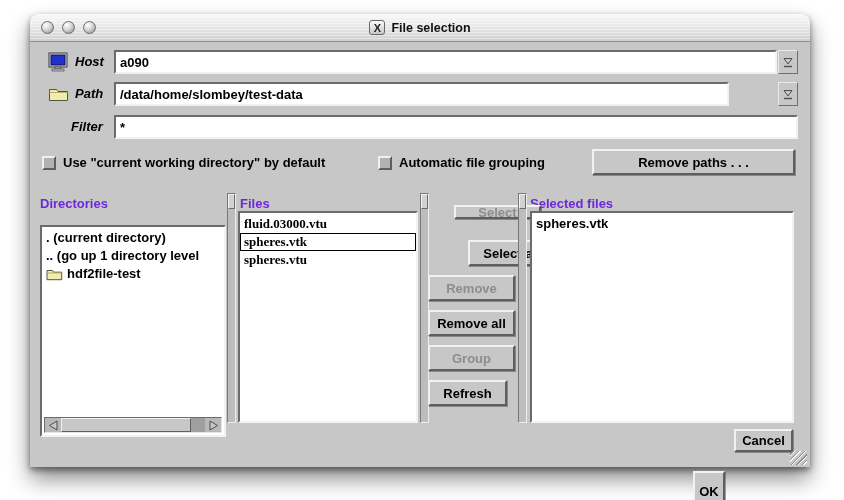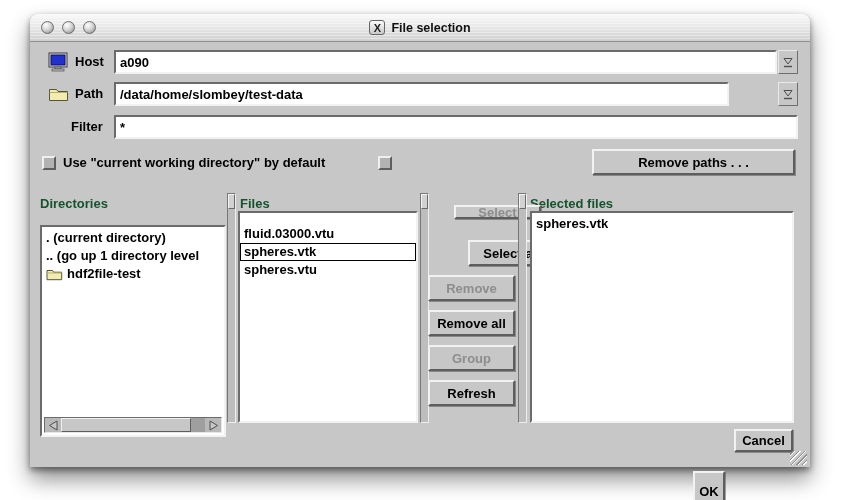--- a/index.html
+++ b/index.html
@@ -38,21 +38,21 @@
   }
   .xicon{
     width:16px;height:15px;border:1px solid #666;border-radius:3px;
     background:linear-gradient(#fbfbfb,#c9c9c9);
     display:flex;align-items:center;justify-content:center;
     font-size:11px;font-weight:bold;color:#222;box-sizing:border-box;
   }
   
   .sunken{border:2px solid;border-color:#6b6b6b #f2f2f2 #f2f2f2 #6b6b6b;background:#fff;box-sizing:border-box;}
   
-  .flabel{position:absolute;font-size:13px;font-weight:bold;color:#000;line-height:24px;}
+  .flabel{position:absolute;font-size:13px;font-weight:bold;color:#000;line-height:24px;font-style:italic;}
   .field{position:absolute;height:36px;display:flex;}
   .field .inputwrap{flex:1;height:24px;}
   .field input{
     width:100%;height:100%;border:none;outline:none;background:#fff;
     font-family:"Liberation Sans",sans-serif;font-size:13px;font-weight:bold;color:#000;
     padding:0 2px 0 4px;box-sizing:border-box;
   }
   .combo-arrow{
     width:20px;height:24px;margin-left:1px;background:#c7c7c7;
     border:1px solid;border-color:#e9e9e9 #6f6f6f #6f6f6f #e9e9e9;box-sizing:border-box;
@@ -67,21 +67,21 @@
   .mbtn{
     position:absolute;background:#c7c7c7;
     border:2px solid;border-color:#f2f2f2 #5e5e5e #5e5e5e #f2f2f2;
     box-shadow:1px 1px 0 rgba(60,60,60,.45);
     font-family:"Liberation Sans",sans-serif;font-size:13px;font-weight:bold;color:#000;
     display:flex;align-items:center;justify-content:center;cursor:pointer;box-sizing:border-box;
     padding:0;
   }
   .mbtn.disabled{color:#8d8d8d;cursor:default;}
   
-  .panel-label{position:absolute;font-size:13px;font-weight:bold;color:#14532d;}
+  .panel-label{position:absolute;font-size:13px;font-weight:bold;color:#6d28d9;}
   .listpanel{position:absolute;background:#fff;overflow:hidden;}
   .listrow{
     height:18px;line-height:18px;font-size:13px;font-weight:bold;color:#000;
     white-space:nowrap;padding-left:3px;display:flex;align-items:center;gap:4px;
     border:1px solid transparent;box-sizing:border-box;cursor:pointer;
   }
   .listrow.cursor{border:1px solid #000;}
   
   .vscroll{
     position:absolute;width:9px;background:#bdbdbd;
@@ -168,20 +168,21 @@
   <div class="flabel" style="left:41px;top:101px;">Filter</div>
   <div class="field" style="left:84px;top:101px;width:684px;">
     <div class="inputwrap sunken">
       <input type="text" value="*" style="">
     </div>
   </div>
 
   <div class="checkbox" style="left:12px;top:142px;"></div>
   <div class="cblabel" style="left:33px;top:136px;">Use "current working directory" by default</div>
   <div class="checkbox" style="left:348px;top:142px;"></div>
+  <div class="cblabel" style="left:369px;top:136px;">Automatic file grouping</div>
   <button class="mbtn" style="left:562px;top:135px;width:203px;height:26px;">Remove paths . . .</button>
 
   <div class="panel-label" style="left:10px;top:182px;">Directories</div>
   <div class="panel-label" style="left:210px;top:182px;">Files</div>
   <div class="panel-label" style="left:500px;top:182px;">Selected files</div>
 
   <div class="listpanel sunken" style="left:10px;top:211px;width:186px;height:212px;">
     <div style="padding-top:2px;">
       <div class="listrow">
         <span>. (current directory)</span>
@@ -210,21 +211,21 @@
           </svg>
       </div>
     </div>
   </div>
 
   <div class="vscroll" style="left:197px;top:179px;height:230px;">
     <div class="vthumb"></div>
   </div>
 
   <div class="listpanel sunken" style="left:208px;top:197px;width:180px;height:212px;">
-    <div style="padding-top:12px;">
+    <div style="padding-top:2px;font-family:Liberation Serif, serif;">
       <div class="listrow">
         <span>fluid.03000.vtu</span>
       </div>
       <div class="listrow cursor">
         <span>spheres.vtk</span>
       </div>
       <div class="listrow">
         <span>spheres.vtu</span>
       </div>
     </div>
@@ -232,21 +233,21 @@
 
   <div class="vscroll" style="left:390px;top:179px;height:230px;">
     <div class="vthumb"></div>
   </div>
 
   <button class="mbtn disabled" style="left:398px;top:191px;width:87px;height:14px;margin-left:26px;">Select</button>
   <button class="mbtn" style="left:398px;top:226px;width:87px;height:26px;margin-left:40px;">Select all</button>
   <button class="mbtn disabled" style="left:398px;top:261px;width:87px;height:26px;">Remove</button>
   <button class="mbtn" style="left:398px;top:296px;width:87px;height:26px;">Remove all</button>
   <button class="mbtn disabled" style="left:398px;top:331px;width:87px;height:26px;">Group</button>
-  <button class="mbtn" style="left:398px;top:366px;width:87px;height:26px;">Refresh</button>
+  <button class="mbtn" style="left:398px;top:366px;width:79px;height:26px;">Refresh</button>
 
   <div class="vscroll" style="left:488px;top:179px;height:230px;">
     <div class="vthumb"></div>
   </div>
 
   <div class="listpanel sunken" style="left:500px;top:197px;width:264px;height:212px;">
     <div style="padding-top:2px;">
       <div class="listrow">
         <span>spheres.vtk</span>
       </div>

